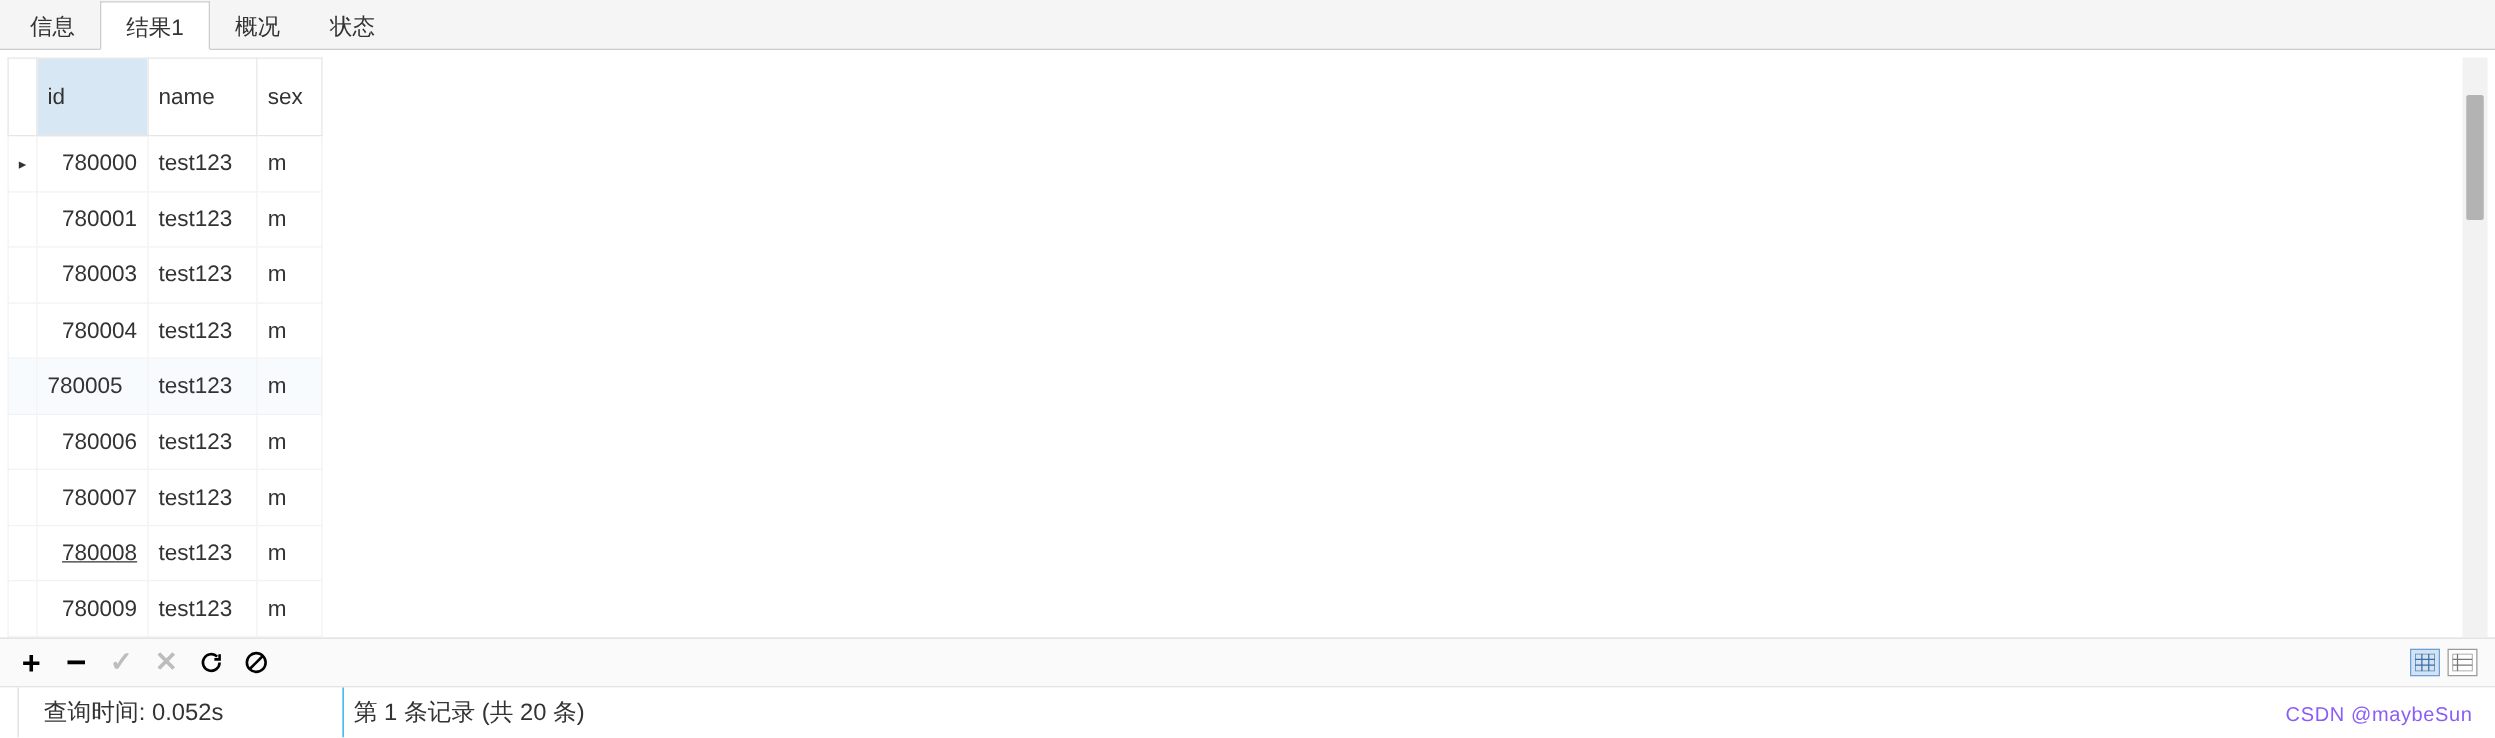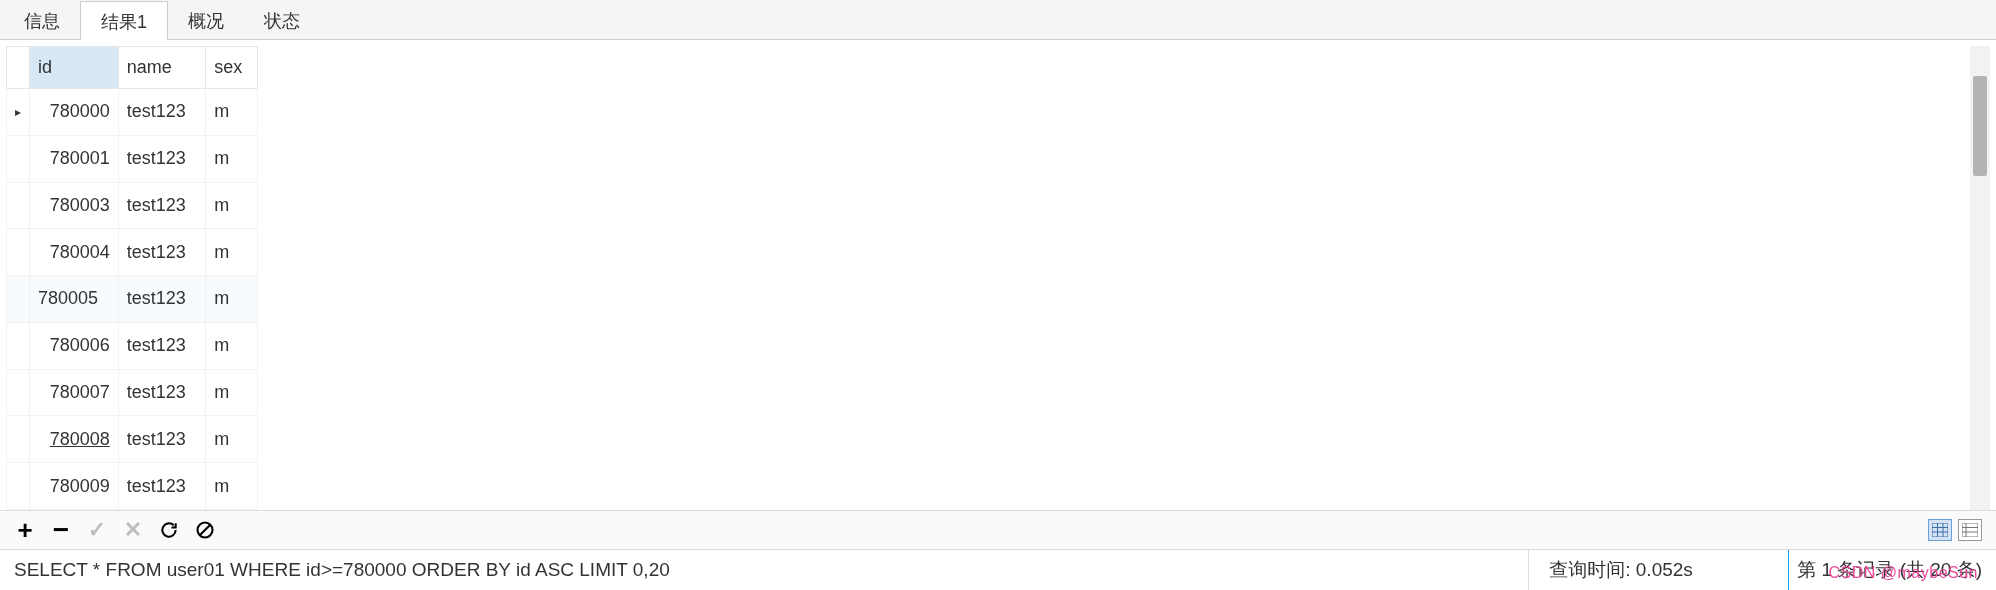--- a/index.html
+++ b/index.html
@@ -42,21 +42,21 @@
       padding: 6px 6px 0 6px;
       background: #fff;
     }
     .grid {
       border-collapse: collapse;
       width: 252px;
     }
     .grid thead th {
       text-align: left;
       font-weight: 400;
-      padding: 10px 8px;
+      padding: 20px 8px;
       border: 1px solid #e6e6e6;
       background: #fff;
     }
     .grid tbody td {
       padding: 3px 8px;
       border: 1px solid #f2f2f2;
       white-space: nowrap;
     }
     .row-marker {
       width: 16px;
@@ -124,21 +124,21 @@
       background: #fff;
       font-size: 19px;
     }
     .statusbar .sql { flex: 1; white-space: nowrap; }
     .statusbar .time { width: 260px; text-align: right; padding-left: 20px; border-left: 1px solid #ddd; height:100%; display:flex; align-items:center;}
     .statusbar .pos { padding-left: 8px; border-left: 1px solid #0ea5e9; height:100%; display:flex; align-items:center;}
     .watermark {
       position: absolute;
       right: 18px;
       bottom: 8px;
-      color: #ec4899;
+      color: #8b5cf6;
       font-size: 16px;
       pointer-events: none;
       letter-spacing: 0.5px;
     }
   </style>
 </head>
 <body>
 
 <div class="tabs">
   <div class="tab">信息</div>
@@ -261,18 +261,17 @@
         <rect x="0" y="0" width="16" height="14" fill="none" stroke="#777"></rect>
         <line x1="0" y1="4.5" x2="16" y2="4.5" stroke="#777"></line>
         <line x1="0" y1="9" x2="16" y2="9" stroke="#777"></line>
         <line x1="4" y1="0" x2="4" y2="14" stroke="#777"></line>
       </svg>
     </div>
   </div>
 </div>
 
 <div class="statusbar">
-  <div class="sql">SELECT * FROM user01  WHERE id&gt;=780000  ORDER BY id ASC  LIMIT 0,20</div>
   <div class="time">查询时间: 0.052s</div>
   <div class="pos">第 1 条记录 (共 20 条)</div>
 </div>
 
 <div class="watermark">CSDN @maybeSun</div>
 
 </body></html>

